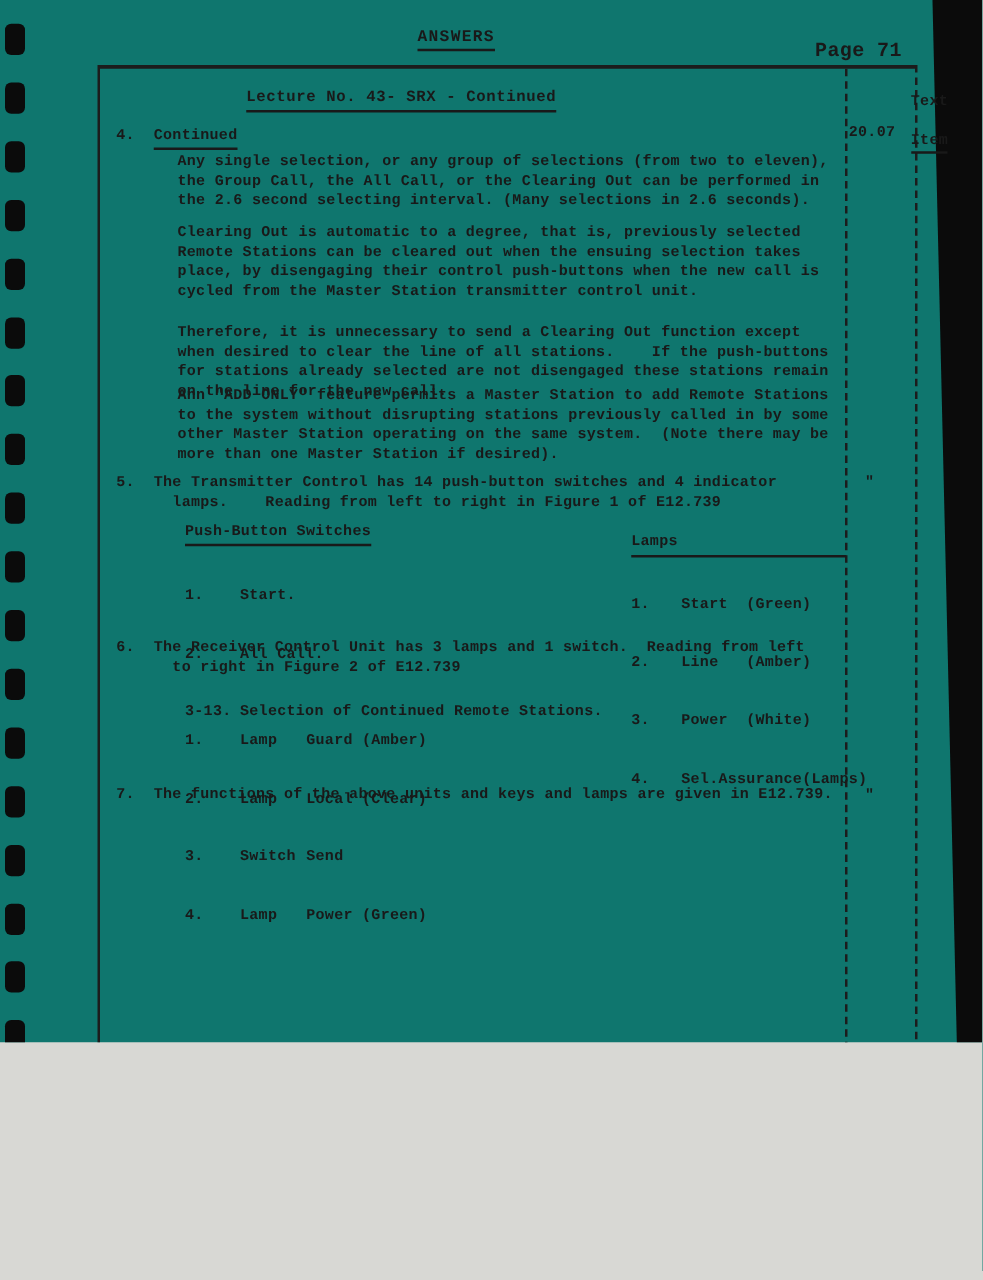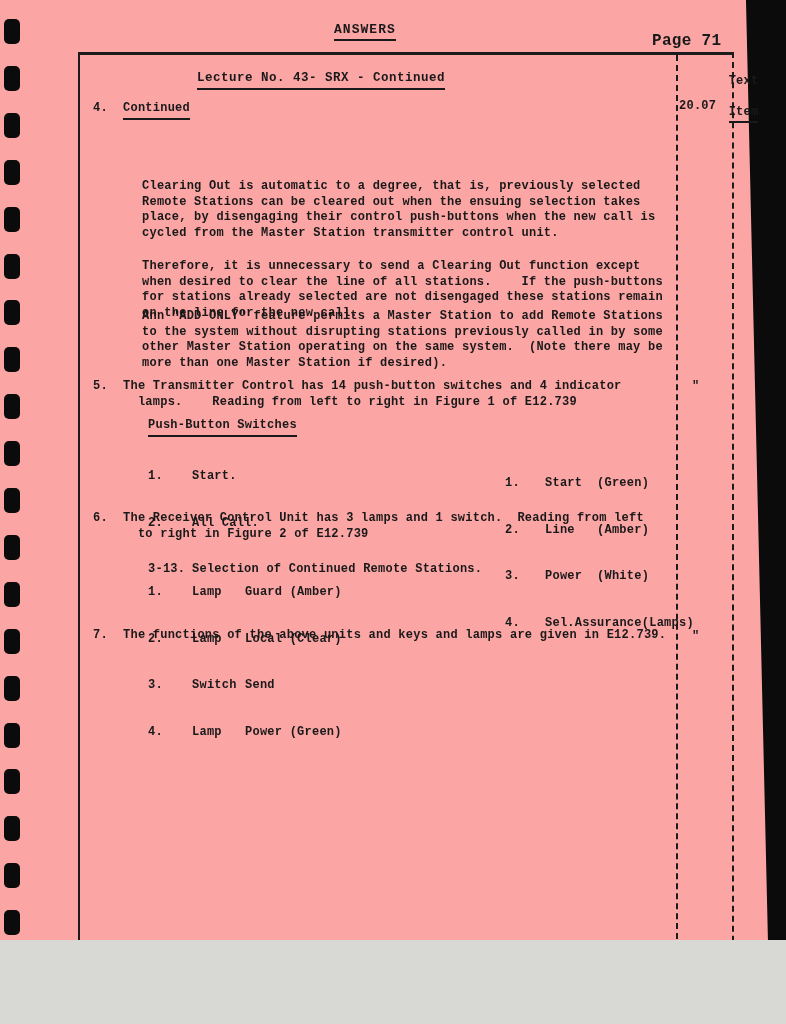--- a/index.html
+++ b/index.html
@@ -1,17 +1,17 @@
 <!DOCTYPE html>
 <html><head>
 <meta charset="utf-8">
 <style>
   html,body{margin:0;padding:0;background:#d8d8d4;}
   .scan{
-    position:relative;width:786px;height:940px;background:#fca5a5;
+    position:relative;width:786px;height:834px;background:#0f766e;
     font-family:"Liberation Mono","DejaVu Sans Mono",monospace;
     color:#191919;overflow:hidden;margin:0 auto;
   }
   .tw{font-weight:bold;font-size:12px;line-height:15.5px;letter-spacing:.02em;white-space:pre;}
   .abs{position:absolute;}
   .ul{border-bottom:2px solid #191919;padding-bottom:1px;display:inline-block;}
   .hole{position:absolute;left:4px;width:16px;height:25px;background:#0b0b0b;border-radius:5px;}
   .edge-right{position:absolute;top:0;left:740px;width:46px;height:1024px;background:#0b0b0b;
     clip-path:polygon(13% 0,100% 0,100% 100%,65% 100%);}
   .edge-bottom{position:absolute;left:0;top:1007px;width:786px;height:17px;background:#0b0b0b;}
@@ -74,20 +74,23 @@
 
     <div class="colhead tw">
       <span>Text</span><br>
       <span class="ul">Item</span>
     </div>
 
     <div class="abs tw" style="left:13px;top:46px;">4.</div>
     <div class="abs tw" style="left:43px;top:46px;"><span class="ul">Continued</span></div>
     <div class="abs tw" style="left:599px;top:44px;">20.07</div>
 
+    <div class="abs tw" style="left:62px;top:67px;">Any single selection, or any group of selections (from two to eleven),
+the Group Call, the All Call, or the Clearing Out can be performed in
+the 2.6 second selecting interval. (Many selections in 2.6 seconds).</div>
     <div class="abs tw" style="left:62px;top:124px;">Clearing Out is automatic to a degree, that is, previously selected
 Remote Stations can be cleared out when the ensuing selection takes
 place, by disengaging their control push-buttons when the new call is
 cycled from the Master Station transmitter control unit.</div>
     <div class="abs tw" style="left:62px;top:189px;margin-top:15px;">Therefore, it is unnecessary to send a Clearing Out function except
 when desired to clear the line of all stations.    If the push-buttons
 for stations already selected are not disengaged these stations remain
 on the line for the new call.</div>
     <div class="abs tw" style="left:62px;top:254px;">Ann "ADD ONLY" feature permits a Master Station to add Remote Stations
 to the system without disrupting stations previously called in by some
@@ -99,20 +102,21 @@
   lamps.    Reading from left to right in Figure 1 of E12.739</div>
     <div class="abs tw" style="left:612px;top:324px;">"</div>
 
     <div class="abs tw" style="left:68px;top:363px;"><span class="ul">Push-Button Switches</span></div>
     <div class="abs tw" style="left:68px;top:383px;">
       <div class="row"><span class="pb-num">1.</span><span>Start.</span></div>
       <div class="row"><span class="pb-num">2.</span><span>All Call.</span></div>
       <div class="row"><span class="pb-num">3-13.</span><span>Selection of Continued Remote Stations.</span></div>
     </div>
 
+    <div class="abs tw lamps-head" style="left:425px;top:371px;"><span>Lamps</span></div>
     <div class="abs tw" style="left:425px;top:390px;">
       <div class="row"><span class="lamp-num">1.</span><span class="lamp-name">Start</span><span>(Green)</span></div>
       <div class="row"><span class="lamp-num">2.</span><span class="lamp-name">Line</span><span>(Amber)</span></div>
       <div class="row"><span class="lamp-num">3.</span><span class="lamp-name">Power</span><span>(White)</span></div>
       <div class="row"><span class="lamp-num">4.</span><span class="lamp-name">Sel.Assurance</span><span>(Lamps)</span></div>
     </div>
 
     <div class="abs tw" style="left:13px;top:456px;">6.</div>
     <div class="abs tw" style="left:43px;top:456px;">The Receiver Control Unit has 3 lamps and 1 switch.  Reading from left
   to right in Figure 2 of E12.739</div>

